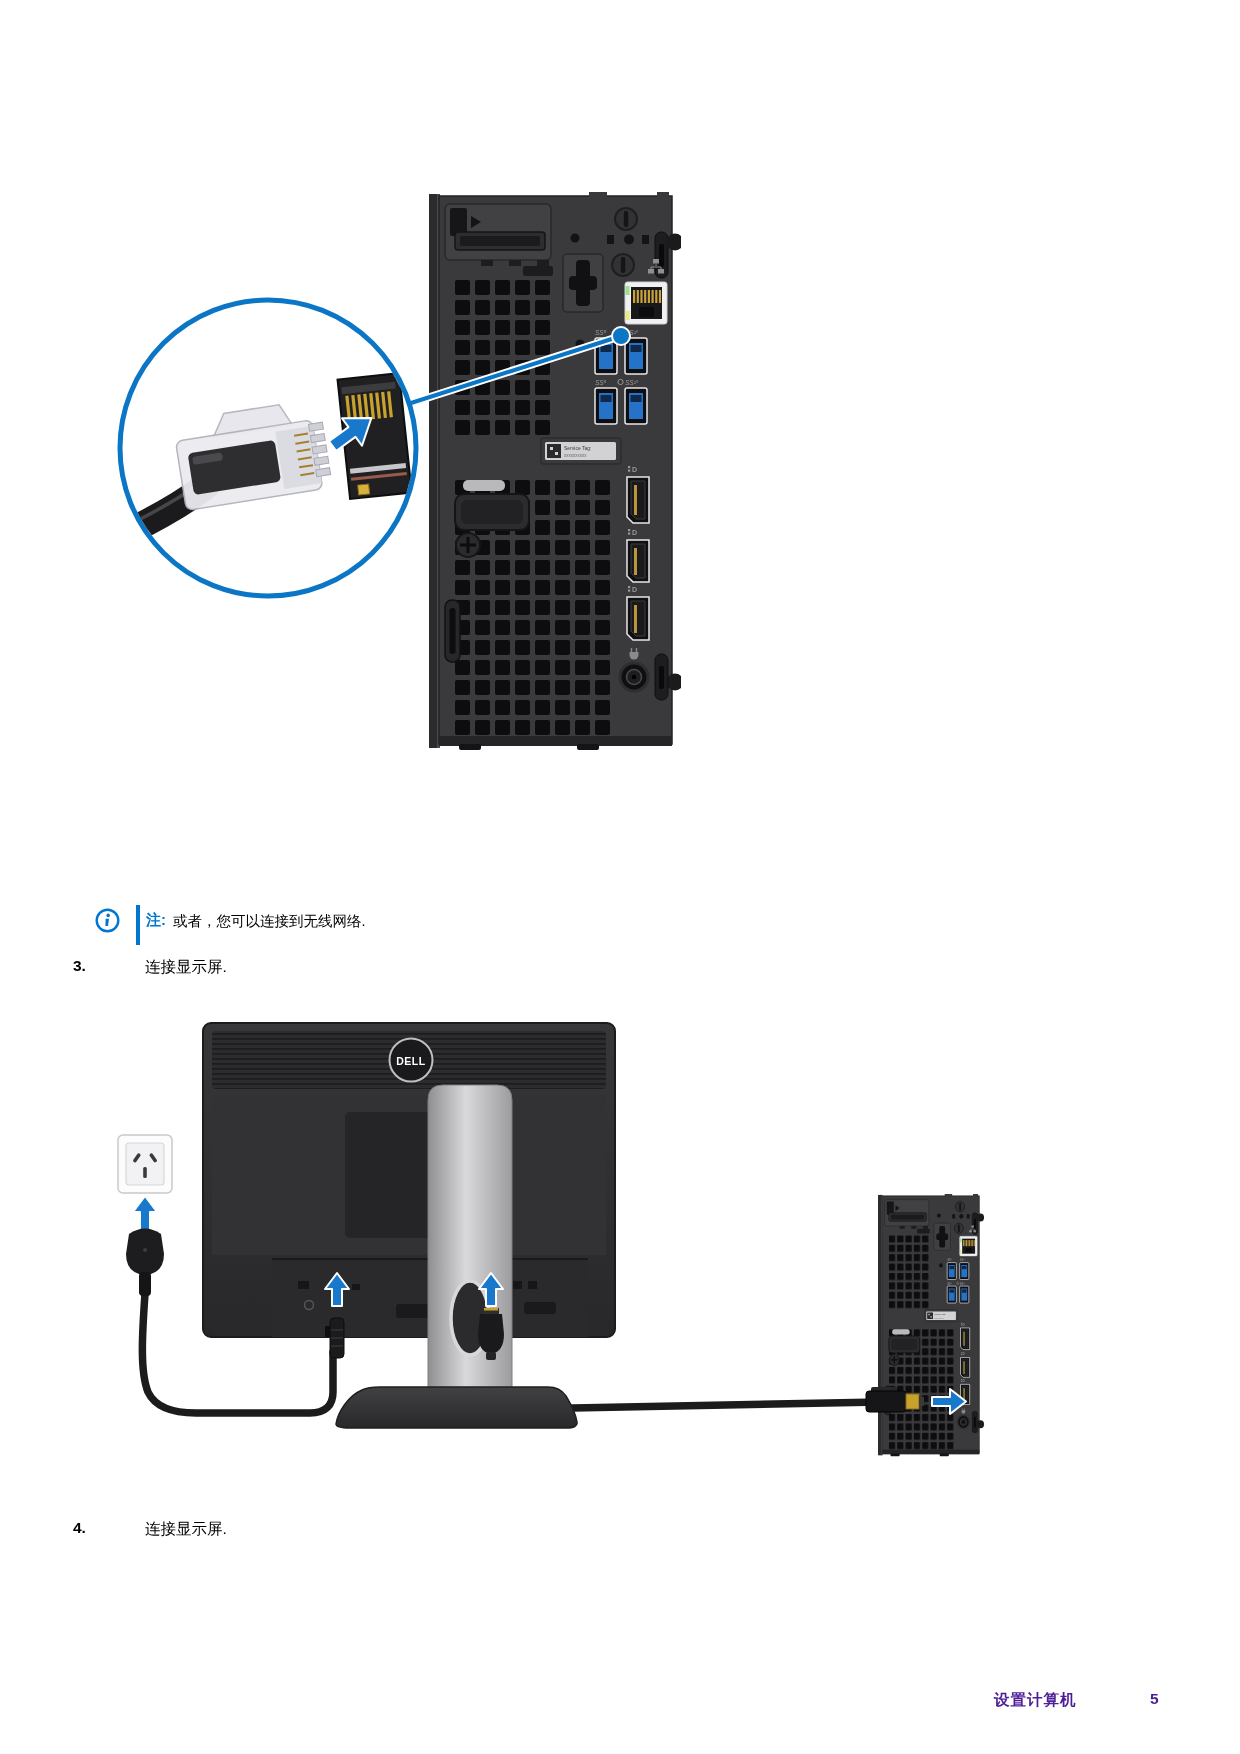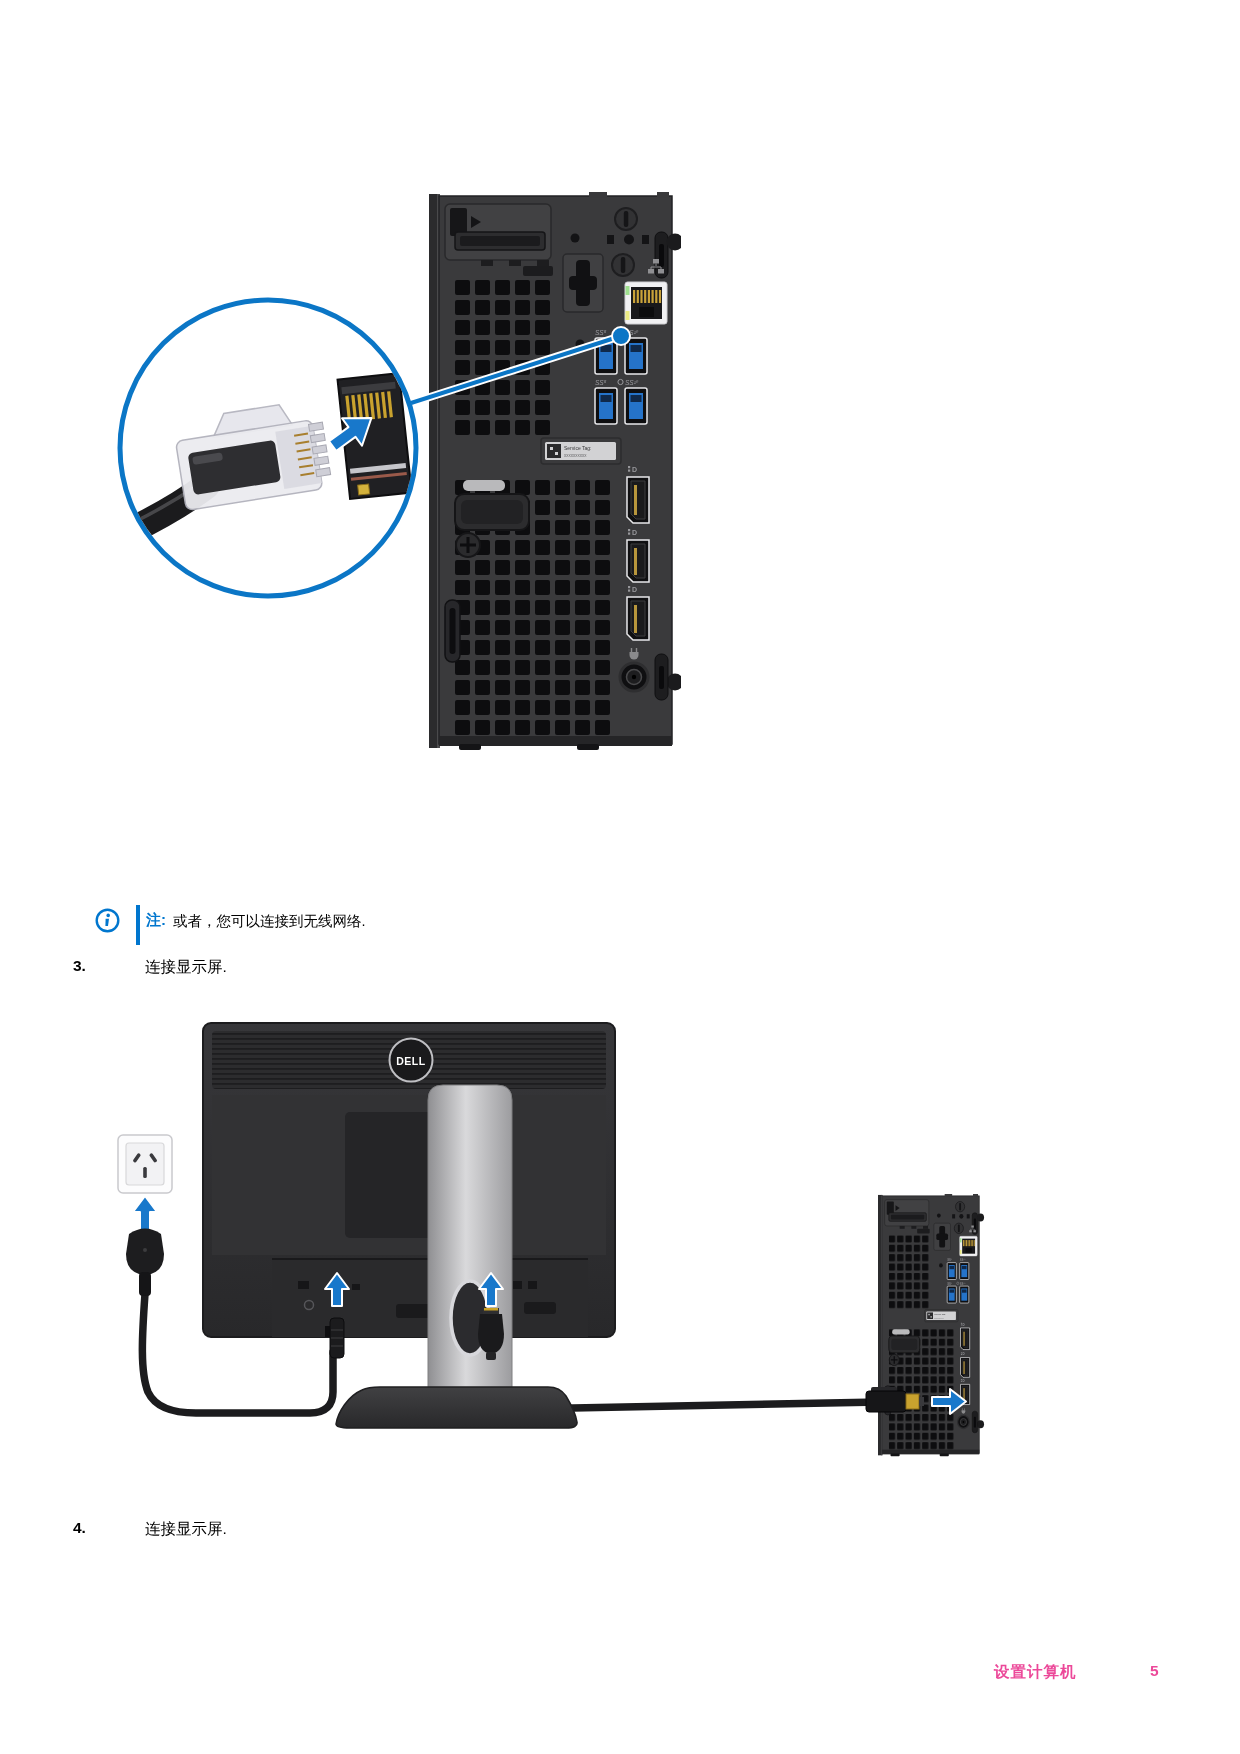--- a/index.html
+++ b/index.html
@@ -6,21 +6,21 @@
   .page{
     position:relative;width:1240px;height:1754px;background:#ffffff;
     font-family:"Liberation Sans","DejaVu Sans",sans-serif;overflow:hidden;margin:0 auto;
   }
   .abs{position:absolute;}
   .note-label{color:#0076CE;font-weight:bold;font-size:15px;}
   .note-text{color:#000;font-size:14.5px;text-align:center;}
   .note-bar{width:4px;height:40px;background:#0076CE;}
   .step-num{color:#000;font-weight:bold;font-size:15.5px;}
   .step-text{color:#000;font-size:15.5px;margin-left:40px;}
-  .footer-text{color:#ec4899;font-weight:bold;font-size:15.5px;letter-spacing:1px;}
+  .footer-text{color:#4c1d95;font-weight:bold;font-size:15.5px;letter-spacing:1px;margin-top:28px;}
   svg{display:block;}
   .defs-svg{position:absolute;width:0;height:0;overflow:hidden;}
   text{font-family:"Liberation Sans","DejaVu Sans",sans-serif;}
 </style>
 </head>
 <body>
 
 <div class="page">
 
   <svg class="defs-svg" aria-hidden="true">

